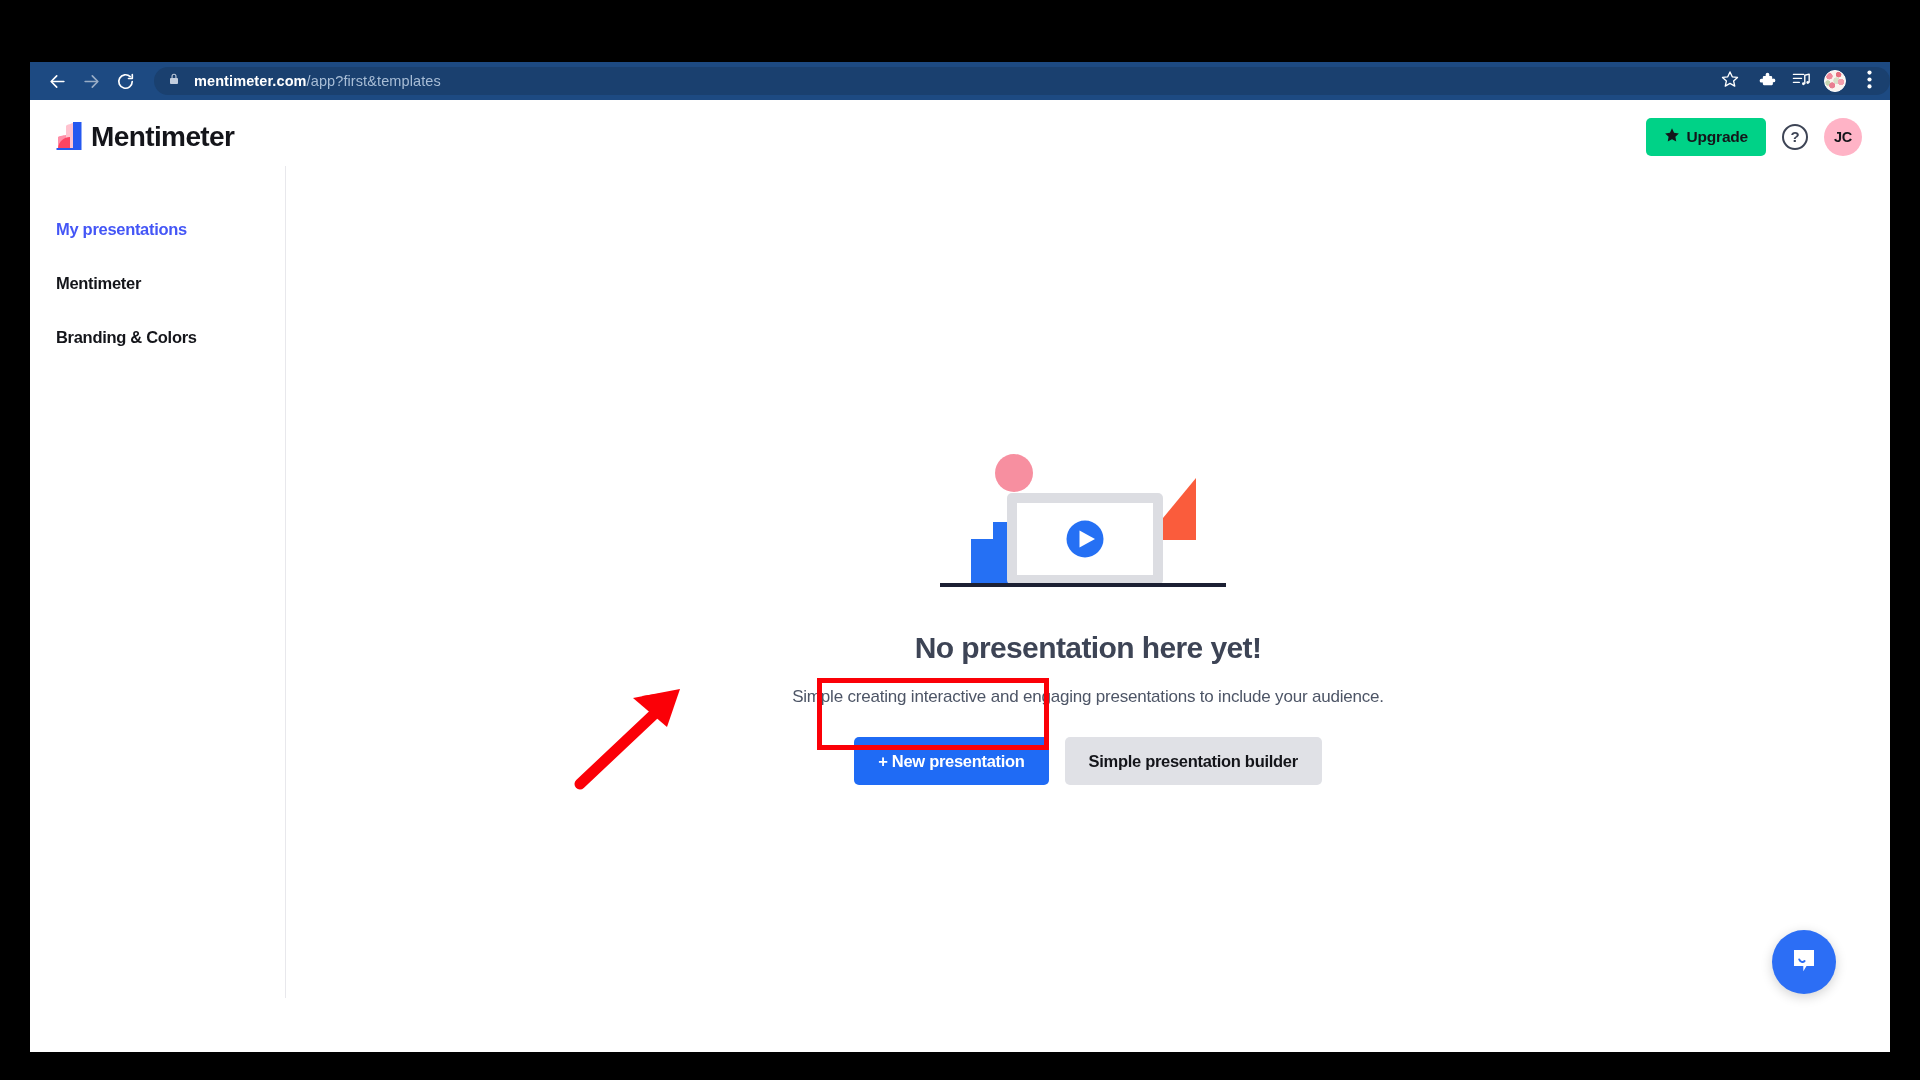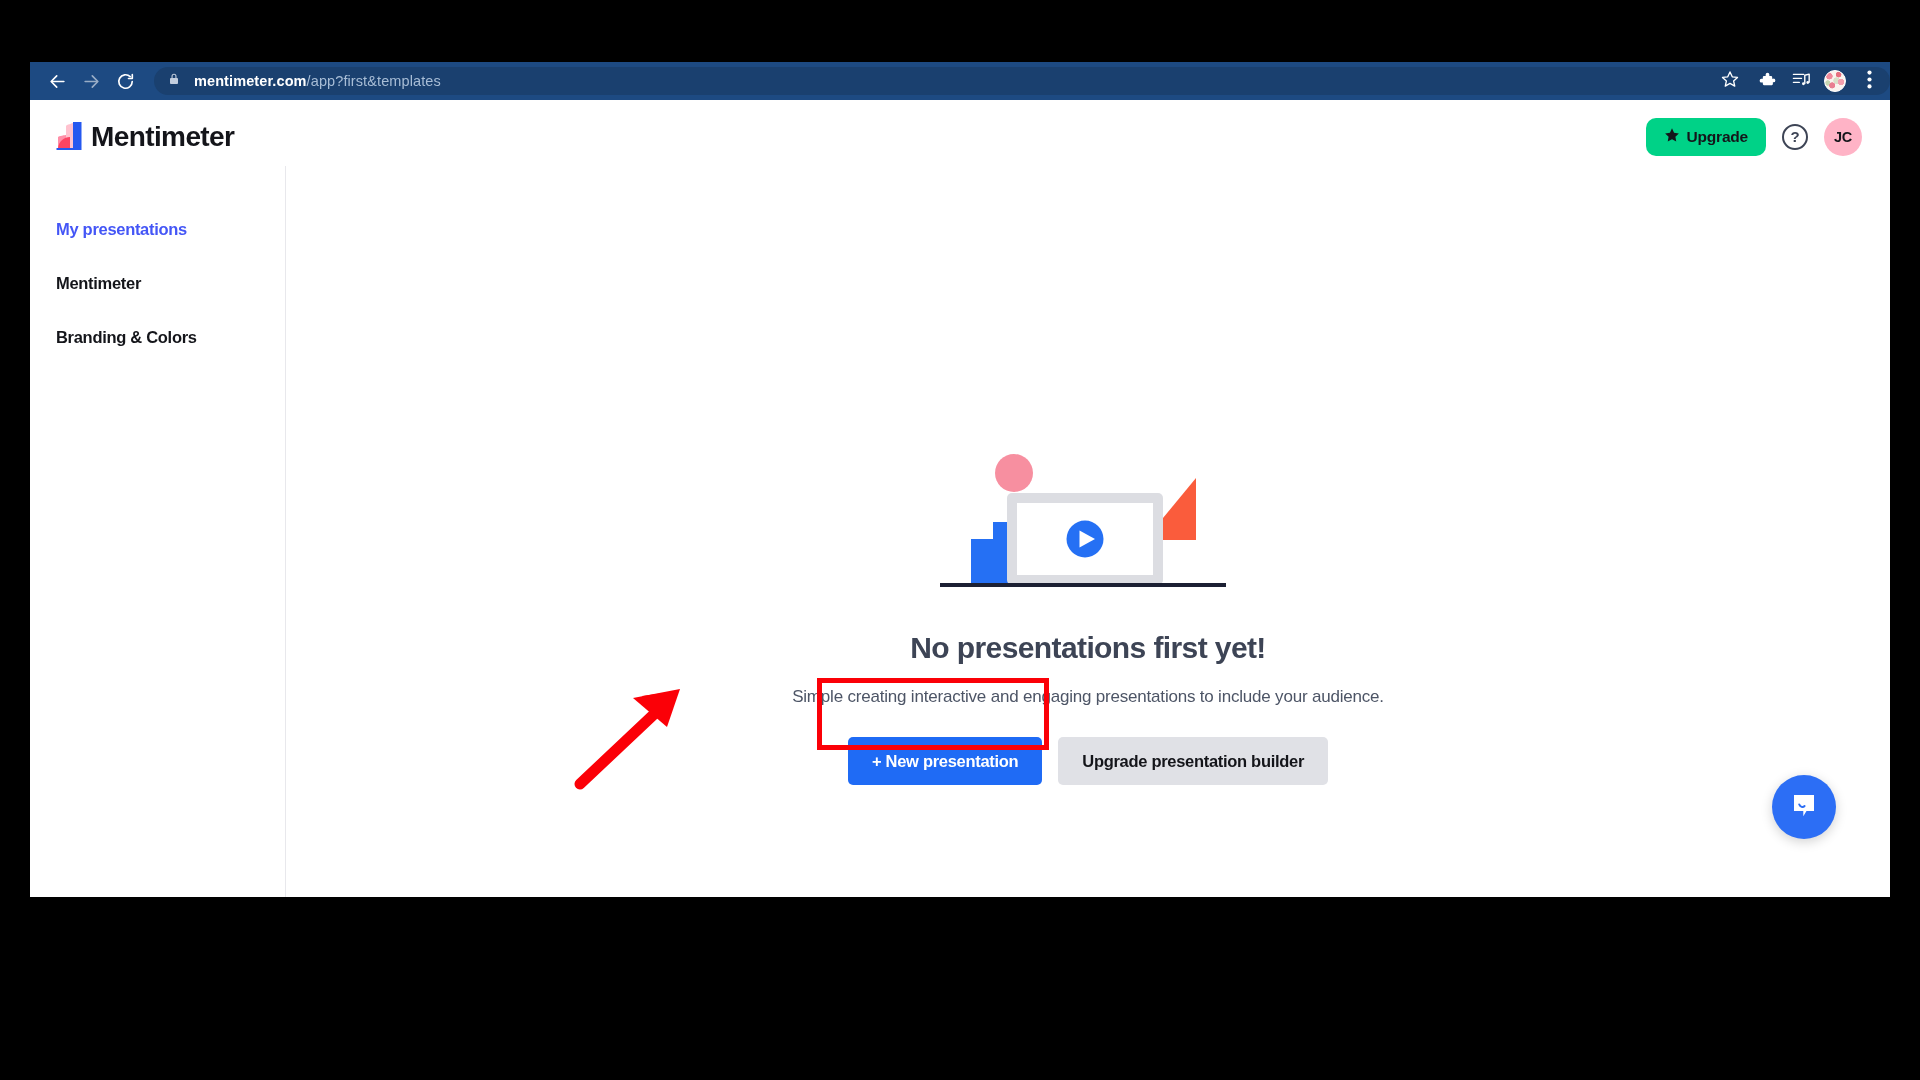--- a/index.html
+++ b/index.html
@@ -19,21 +19,21 @@
     height: 1080px;
     background: #000000;
   }
 
   
   #page {
     position: absolute;
     left: 30px;
     top: 62px;
     width: 1860px;
-    height: 835px;
+    height: 990px;
     background: #ffffff;
     overflow: hidden;
   }
 
   
   #browser-bar {
     position: absolute;
     left: 0; top: 0;
     width: 1860px;
     height: 38px;
@@ -139,21 +139,21 @@
     transform: translateY(-50%);
     display: flex;
     align-items: center;
     gap: 16px;
   }
 
   #upgrade-btn {
     height: 38px;
     background: #00d287;
     border: none;
-    border-radius: 10px;
+    border-radius: 5px;
     color: #14151a;
     font-family: "Liberation Sans", sans-serif;
     font-size: 15.5px;
     font-weight: bold;
     padding: 0 18px;
     display: flex;
     align-items: center;
     gap: 7px;
     cursor: pointer;
     letter-spacing: -.2px;
@@ -454,26 +454,26 @@
             <rect x="55" y="70" width="32" height="63" fill="#2570f4"></rect>
             <path d="M258 26 L258 88 L225 88 L225 66 Z" fill="#fa5c3c"></path>
             <rect x="69" y="41" width="156" height="92" rx="5" fill="#dcdde2"></rect>
             <rect x="79" y="51" width="136" height="72" fill="#ffffff"></rect>
             <circle cx="147" cy="87" r="18.5" fill="#2570f4"></circle>
             <polygon points="141.5,78.5 157,87 141.5,95.5" fill="#ffffff"></polygon>
             <rect x="2" y="131" width="286" height="4" fill="#1c2033"></rect>
           </svg>
         </span>
 
-        <div id="empty-title">No presentations first yet!</div>
+        <div id="empty-title">No presentation here yet!</div>
         <div id="empty-subtitle">Simple creating interactive and engaging presentations to include your audience.</div>
 
         <div id="cta-row">
           <button id="new-presentation-btn">+ New presentation</button>
-          <button id="simple-builder-btn">Upgrade presentation builder</button>
+          <button id="simple-builder-btn">Simple presentation builder</button>
         </div>
       </div>
 
       <div id="chat-launcher">
         <span>
           <svg width="30" height="30" viewBox="0 0 30 30">
             <path d="M5 5h20v16h-7.5l-3.2 5.2V21H5z" fill="#ffffff"></path>
             <path d="M10.2 14.4c1.1 2.6 3.7 3.5 5.4 1.6" fill="none" stroke="#2c6ef5" stroke-width="1.9" stroke-linecap="round"></path>
           </svg>
         </span>

